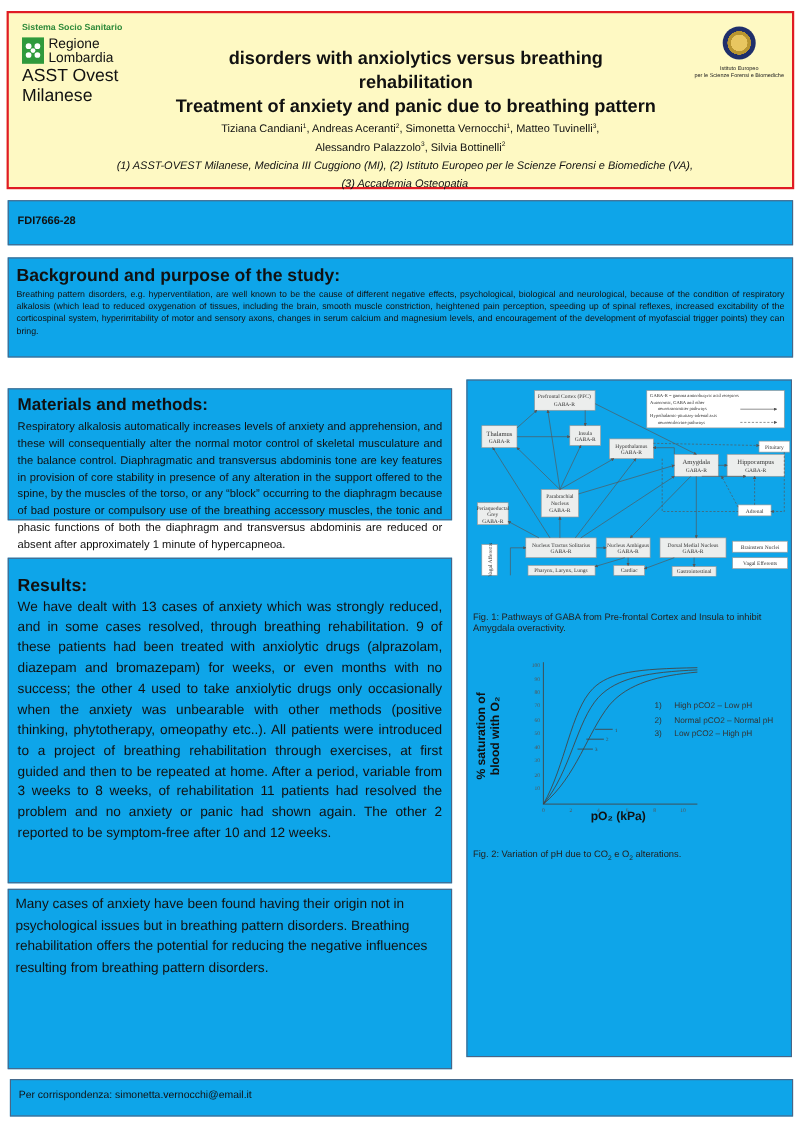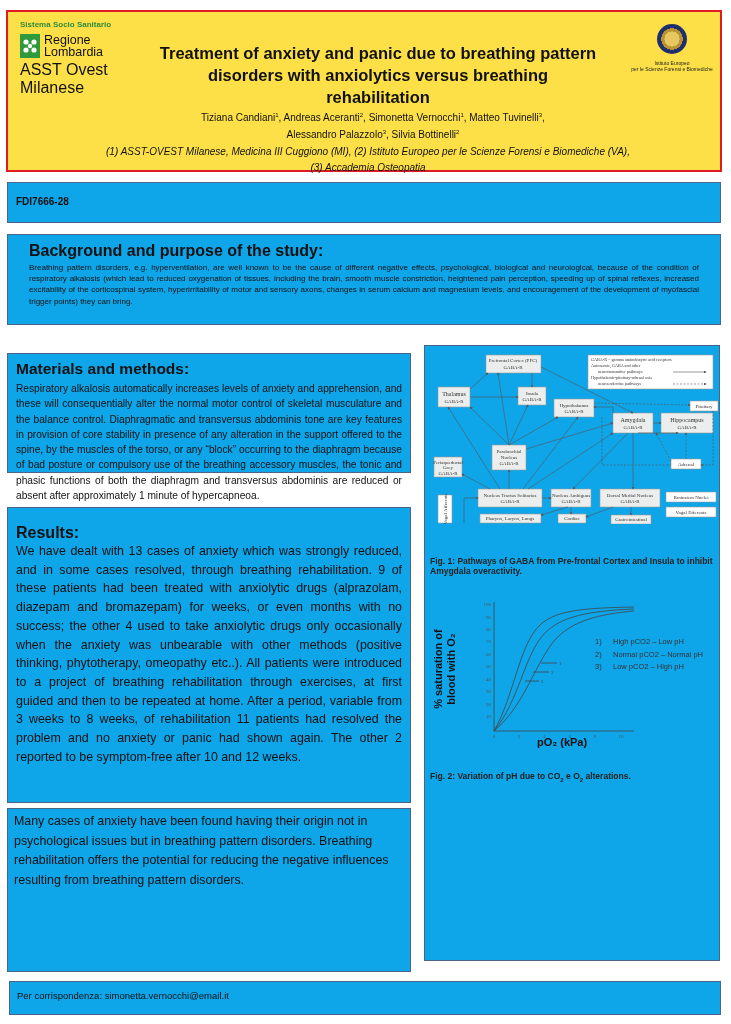--- a/index.html
+++ b/index.html
@@ -1,33 +1,33 @@
 <!DOCTYPE html>
 <html><head>
 <meta charset="utf-8">
 <style>
   html,body{margin:0;padding:0;background:#fff;}
   body{width:731px;height:1024px;position:relative;overflow:hidden;font-family:"Liberation Sans",sans-serif;color:#111;}
   .box{position:absolute;border:1.5px solid #4a6585;background:#0ea5e9;box-sizing:border-box;}
-  .header{position:absolute;left:6px;top:10px;width:716px;height:162px;border:2.5px solid #e01b24;box-sizing:border-box;background:#fde047;}
+  .header{position:absolute;left:6px;top:10px;width:716px;height:162px;border:2.5px solid #e01b24;box-sizing:border-box;background:#fef9c3;}
   .logo-left{position:absolute;left:12px;top:8px;width:130px;}
   .sss{font-size:8px;color:#2f8a3a;font-weight:bold;}
   .rl-row{display:flex;align-items:center;margin-top:5px;}
   .rl-icon{width:20px;height:24px;background:#2f9a3c;display:flex;align-items:center;justify-content:center;margin-right:4px;}
   .rl-name{font-size:12.5px;line-height:12px;color:#111;}
   .asst{font-size:16px;margin-top:3px;color:#111;}
   .title{position:absolute;left:150px;top:30px;width:440px;text-align:center;font-family:"Liberation Sans",sans-serif;font-weight:bold;font-size:16.5px;line-height:22px;color:#111;}
   .logo-right{position:absolute;left:604px;top:12px;width:120px;text-align:center;}
   .seal{width:30px;height:30px;margin:0 auto;border-radius:50%;background:radial-gradient(circle,#e8c660 0 35%,#b89530 36% 50%,#1f2f6b 51% 80%,#caa64a 81%);}
   .seal-txt{font-size:5px;line-height:6px;margin-top:6px;color:#222;}
   .authors{position:absolute;left:100px;top:96px;width:530px;text-align:center;font-size:10px;line-height:14px;}
   .affil{position:absolute;left:40px;top:132px;width:640px;text-align:center;font-size:10px;line-height:16px;font-style:italic;}
   sup{font-size:6px;}
   h2.sec{margin:0;font-weight:bold;}
-  .fig-cap{font-size:8.5px;line-height:10px;color:#222;font-weight:bold;}
+  .fig-cap{font-size:8.5px;line-height:10px;color:#222;}
   svg text{font-family:"Liberation Serif",serif;}
 </style>
 </head>
 <body>
 
 <div class="header">
   <div class="logo-left">
     <div class="sss">Sistema Socio Sanitario</div>
     <div class="rl-row">
       <div class="rl-icon">
@@ -43,22 +43,22 @@
       </div>
       <div>
         <div class="rl-name">Regione</div>
         <div class="rl-name">Lombardia</div>
       </div>
     </div>
     <div class="asst">ASST Ovest Milanese</div>
   </div>
 
   <div class="title">
+    <div>disorders with anxiolytics versus breathing rehabilitation</div>
     <div>Treatment of anxiety and panic due to breathing pattern</div>
-    <div>disorders with anxiolytics versus breathing rehabilitation</div>
   </div>
 
   <div class="logo-right">
     <div class="seal"></div>
     <div class="seal-txt">
       <div>Istituto Europeo</div>
       <div>per le Scienze Forensi e Biomediche</div>
     </div>
   </div>
 
@@ -74,21 +74,21 @@
   <div class="affil">
     <div>(1) ASST-OVEST Milanese, Medicina III Cuggiono (MI), (2) Istituto Europeo per le Scienze Forensi e Biomediche (VA),</div>
     <div>(3) Accademia Osteopatia</div>
   </div>
 </div>
 
 <div class="box" style="left:7px;top:182px;width:714px;height:41px;">
   <div style="position:absolute;left:8px;top:13px;font-size:10px;font-weight:bold;">FDI7666-28</div>
 </div>
 
-<div class="box" style="left:7px;top:234px;width:714px;height:91px;padding:6px 21px;">
+<div class="box" style="left:7px;top:234px;width:714px;height:91px;padding:6px 7px;">
   <h2 class="sec" style="font-size:16px;line-height:19px;">Background and purpose of the study:</h2>
   <p style="margin:2px 0 0;font-size:8px;line-height:11.2px;text-align:justify;">Breathing pattern disorders, e.g. hyperventilation, are well known to be the cause of different negative effects, psychological, biological and neurological, because of the condition of respiratory alkalosis (which lead to reduced oxygenation of tissues, including the brain, smooth muscle constriction, heightened pain perception, speeding up of spinal reflexes, increased excitability of the corticospinal system, hyperirritability of motor and sensory axons, changes in serum calcium and magnesium levels, and encouragement of the development of myofascial trigger points) they can bring.</p>
 </div>
 
 <div class="box" style="left:7px;top:333px;width:404px;height:120px;padding:5px 8px;margin-top:20px;">
   <h2 class="sec" style="font-size:15.5px;line-height:19px;">Materials and methods:</h2>
   <p style="margin:3px 0 0;font-size:10.2px;line-height:15.3px;text-align:justify;">Respiratory alkalosis automatically increases levels of anxiety and apprehension, and these will consequentially alter the normal motor control of skeletal musculature and the balance control. Diaphragmatic and transversus abdominis tone are key features in provision of core stability in presence of any alteration in the support offered to the spine, by the muscles of the torso, or any “block” occurring to the diaphragm because of bad posture or compulsory use of the breathing accessory muscles, the tonic and phasic functions of both the diaphragm and transversus abdominis are reduced or absent after approximately 1 minute of hypercapneoa.</p>
 </div>
 
 <div class="box" style="left:7px;top:507px;width:404px;height:296px;padding:8px 8px;">

